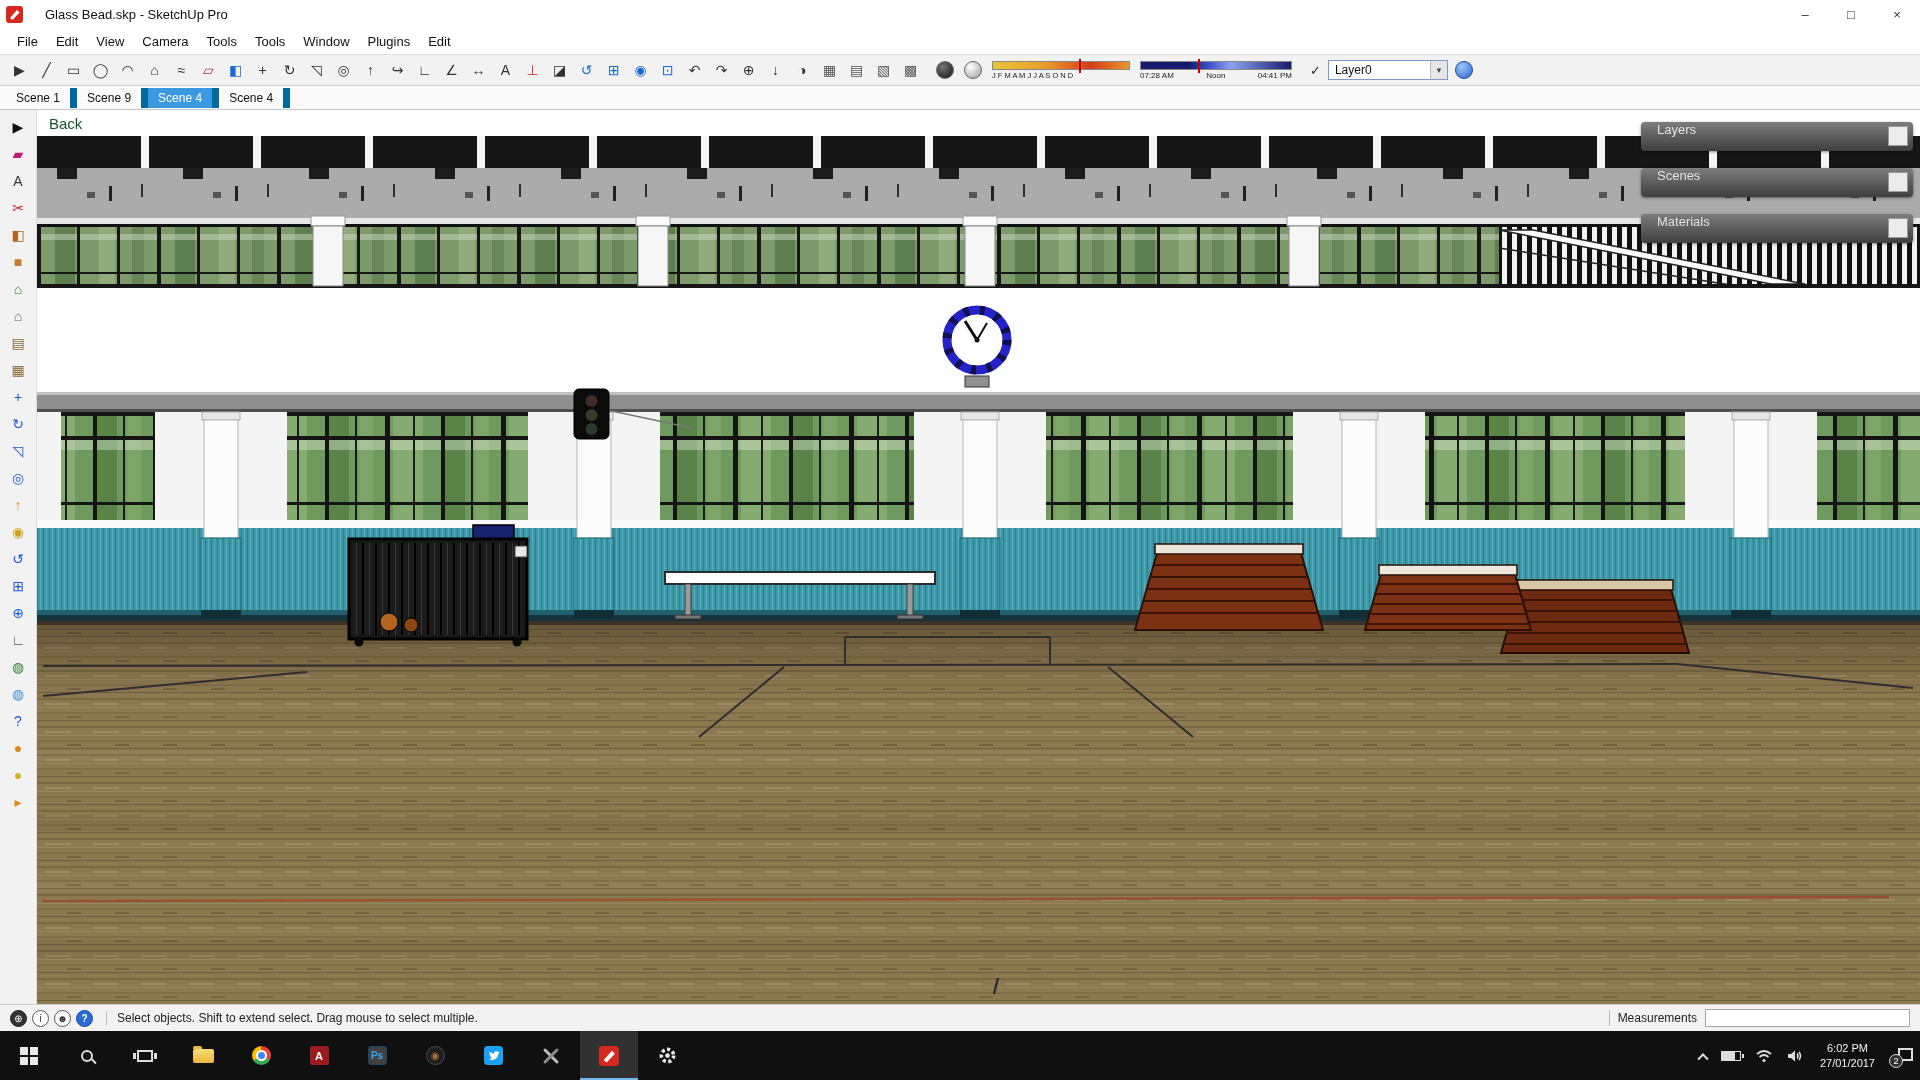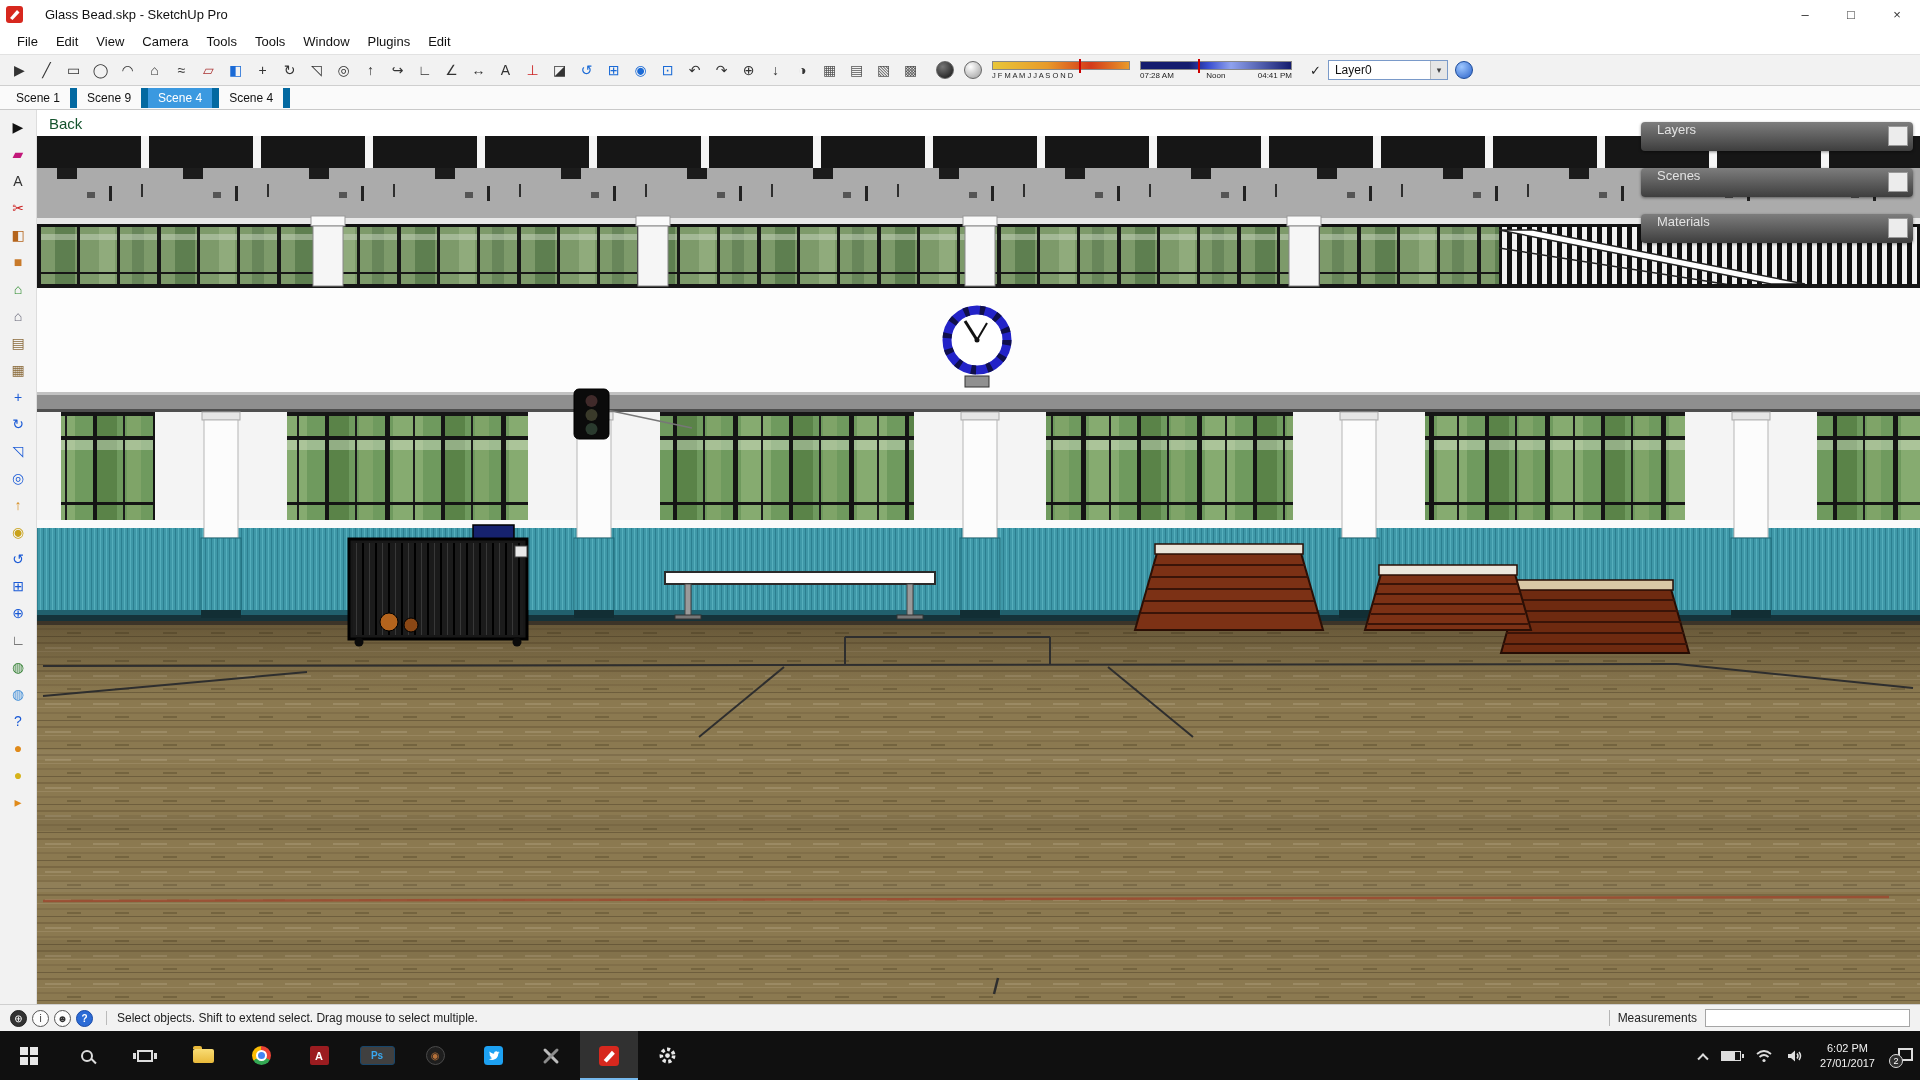--- a/index.html
+++ b/index.html
@@ -110,21 +110,21 @@
   .tview::after  { content:""; position:absolute; right:-6px; top:1px; width:3px; height:6px; background:#ddd; }
   .folder { width:21px; height:14px; background:linear-gradient(#f9dc74,#e9b93a); border-radius:2px; position:relative; }
   .folder::before { content:""; position:absolute; top:-3px; left:0; width:9px; height:3px;
     background:#e9b93a; border-radius:2px 2px 0 0; }
   .chrome { width:19px; height:19px; border-radius:50%;
     background:conic-gradient(#ea4335 0 33%, #34a853 0 66%, #fbbc05 0 100%); position:relative; }
   .chrome::after { content:""; position:absolute; left:4px; top:4px; width:7px; height:7px;
     background:#4285f4; border:2px solid #fff; border-radius:50%; }
   .adobe { width:19px; height:19px; background:#9b1c20; color:#fff; font-size:11px; font-weight:bold;
     display:flex; align-items:center; justify-content:center; border-radius:2px; }
-  .ps { width:35px; height:19px; background:#404040; color:#39a8f0; font-weight:bold; font-size:10px;
+  .ps { width:19px; height:19px; background:#404040; color:#39a8f0; font-weight:bold; font-size:10px;
     display:flex; align-items:center; justify-content:center; border:1px solid #17466b; border-radius:3px; }
   .darkapp { width:19px; height:19px; border-radius:50%; background:#1e1e1e; border:1px solid #4a4a4a;
     display:flex; align-items:center; justify-content:center; color:#b5713a; font-size:10px; }
   #tb-tray { margin-left:auto; display:flex; align-items:center; height:100%; }
   .tray-item { padding:0 7px; height:100%; display:flex; align-items:center; color:#e8e8e8; }
   .caret { width:8px; height:8px; border-left:2px solid #ddd; border-top:2px solid #ddd;
     transform:rotate(45deg) translate(2px,2px); }
   .batt { width:20px; height:10px; border:1px solid #ddd; position:relative;
     background:linear-gradient(90deg,#ddd 0 70%, transparent 0); }
   .batt::after { content:""; position:absolute; right:-4px; top:2px; width:2px; height:4px; background:#ddd; }

